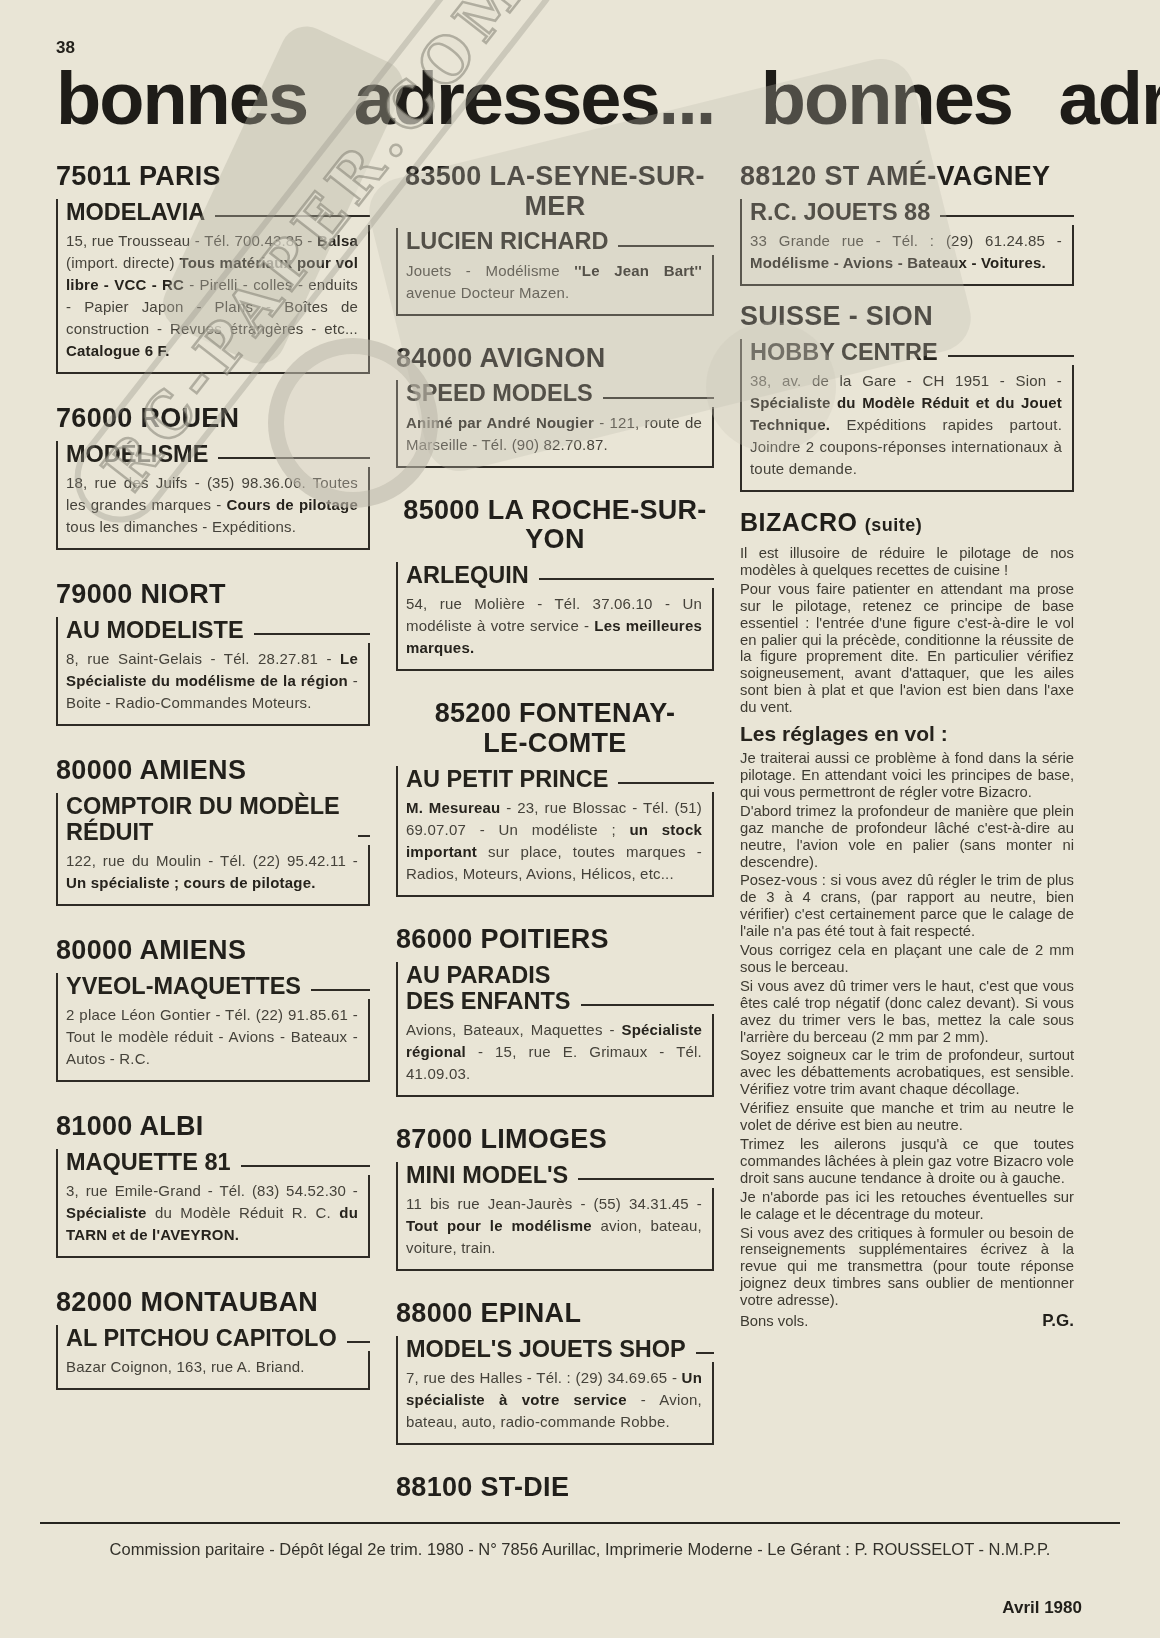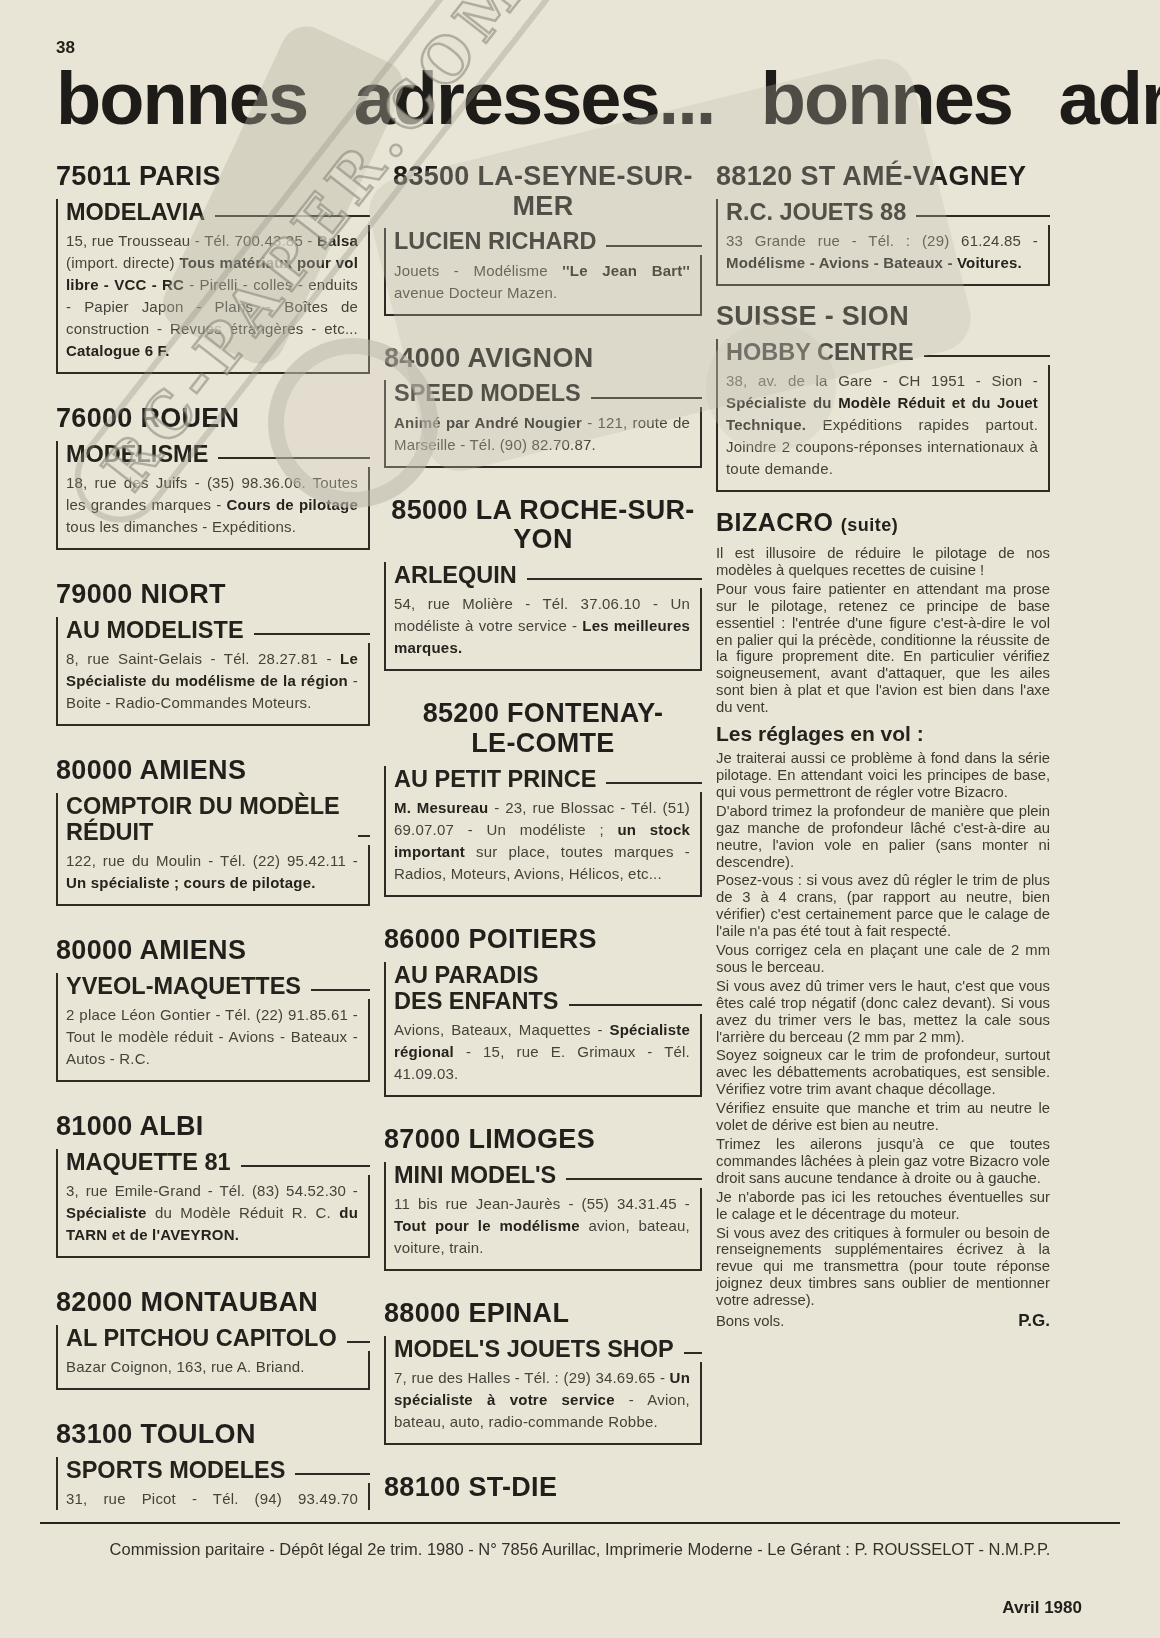--- a/index.html
+++ b/index.html
@@ -16,21 +16,21 @@
   .page-number{font-size:17px;font-weight:bold;color:#24221d;margin:0 0 4px 0;}
   .main-title{
     font-size:74px;font-weight:bold;color:#1e1c18;
     letter-spacing:-2px;word-spacing:28px;
     white-space:nowrap;overflow:hidden;
     margin:0 -86px 26px 0;line-height:1.0;
   }
   .columns{
     display:grid;
     grid-template-columns:314px 318px 334px;
-    column-gap:14px;
+    column-gap:26px;
     align-items:start;
   }
   .entry{margin-bottom:30px;}
   .col-2 .entry{margin-bottom:28px;}
   .col-3 .entry{margin-bottom:16px;}
   .city{
     font-size:27px;font-weight:bold;color:#211f1b;
     margin:0 0 7px 0;line-height:1.1;letter-spacing:0.3px;
     white-space:pre-line;
   }
@@ -180,29 +180,20 @@
   <section class="entry">
     <h2 class="city">82000 MONTAUBAN</h2>
     <div class="box">
       <div class="name-row">
         <span class="shop-name">AL PITCHOU CAPITOLO</span>
       </div>
       <p class="desc"><span>Bazar Coignon, 163, rue A. Briand.</span></p>
     </div>
   </section>
 
-  <section class="entry">
-    <h2 class="city">83100 TOULON</h2>
-    <div class="box">
-      <div class="name-row">
-        <span class="shop-name">SPORTS MODELES</span>
-      </div>
-      <p class="desc"><span>31, rue Picot - Tél. (94) 93.49.70 </span><span class="b">Spécialiste Avions - Bateaux - Autos.</span></p>
-    </div>
-  </section>
 </div>
       <div class="col col-2" id="col-2">
   <section class="entry">
     <h2 class="city center">83500 LA-SEYNE-SUR-
 MER</h2>
     <div class="box">
       <div class="name-row">
         <span class="shop-name">LUCIEN RICHARD</span>
       </div>
       <p class="desc"><span>Jouets - Modélisme </span><span class="b">''Le Jean Bart''</span><span> avenue Docteur Mazen.</span></p>

